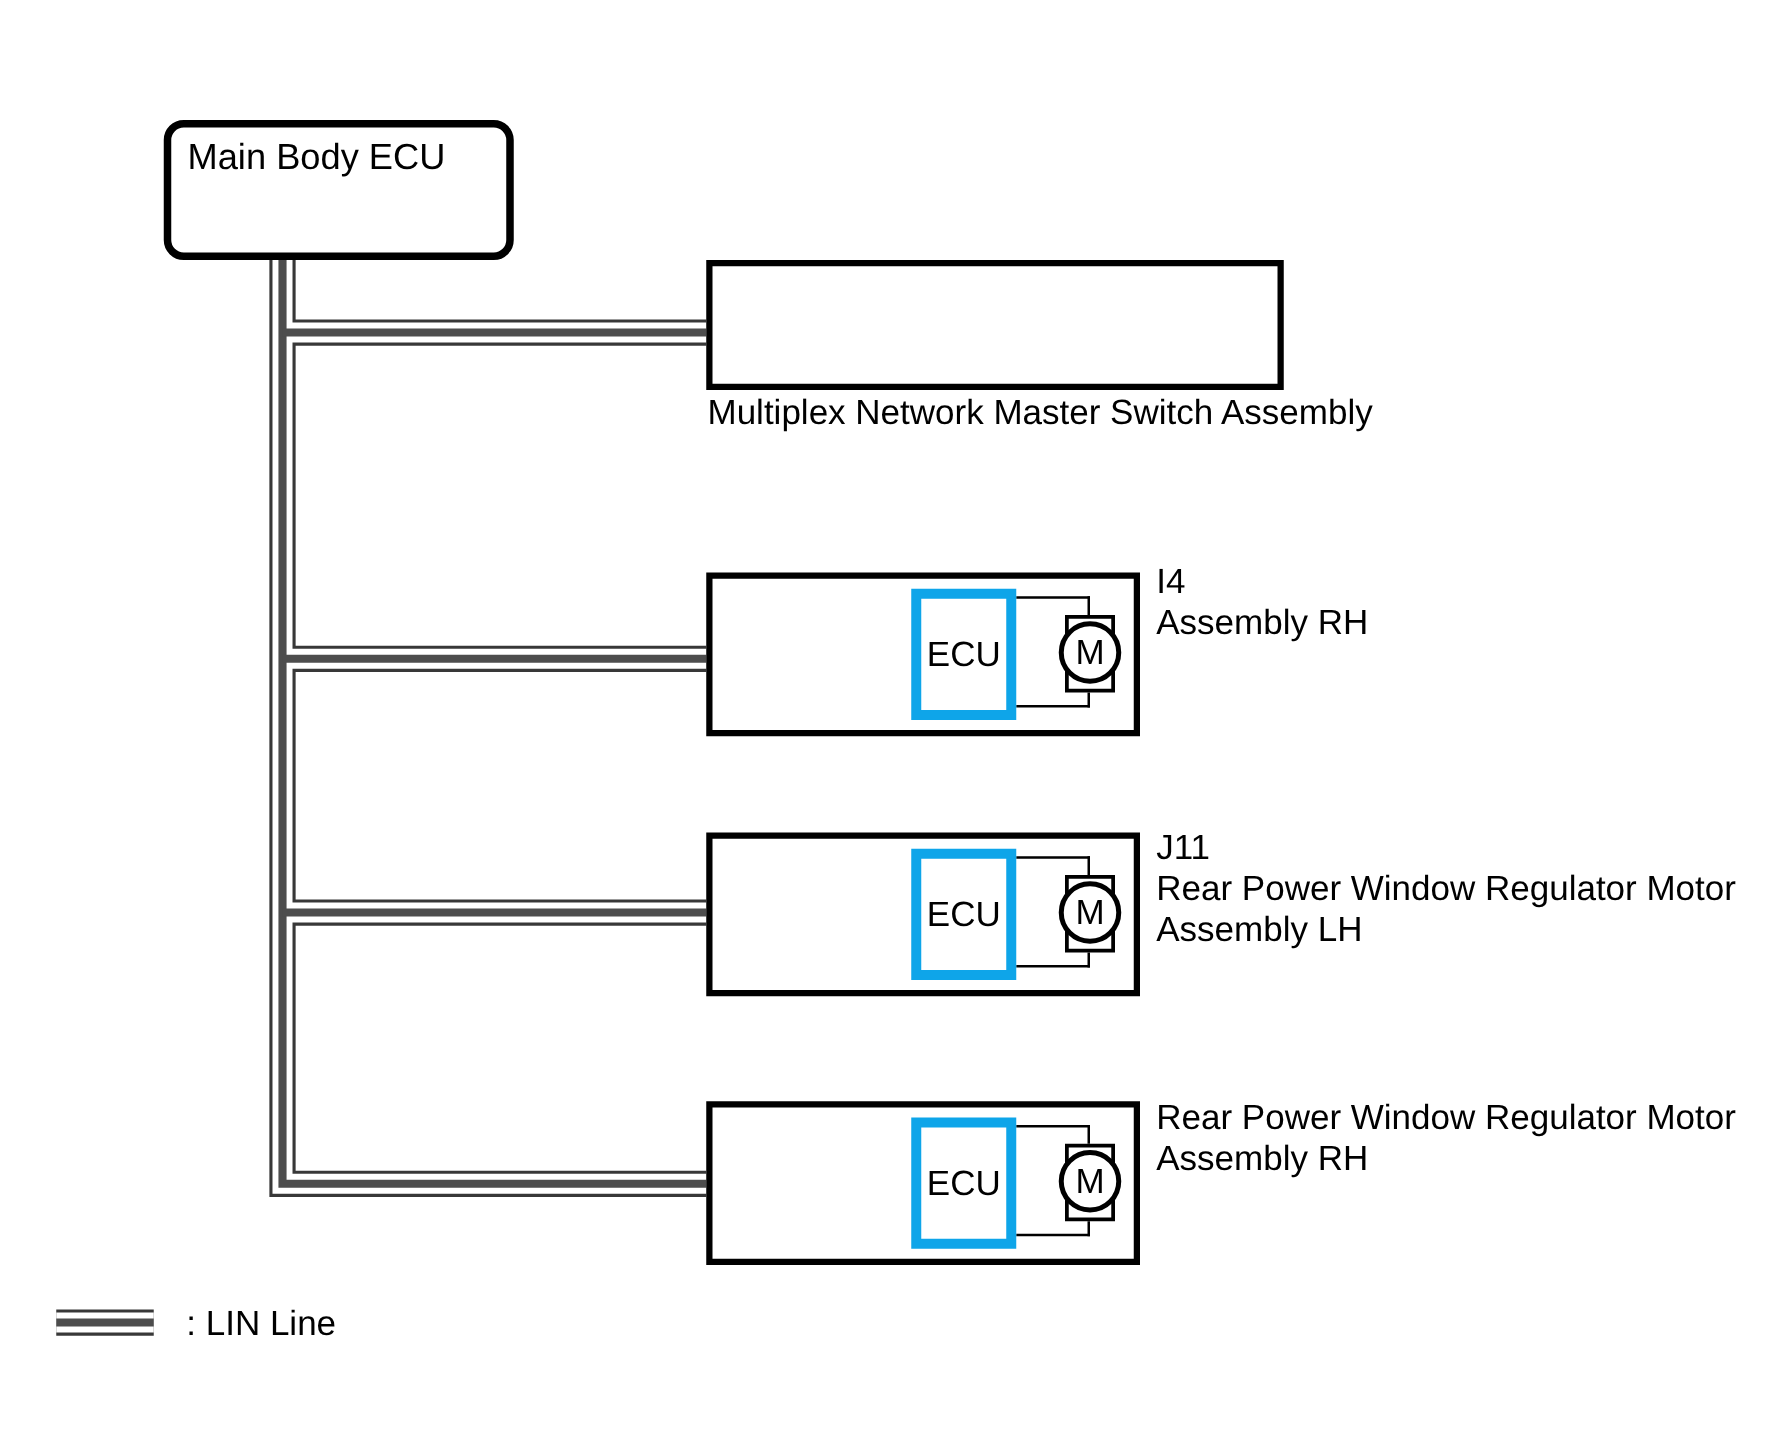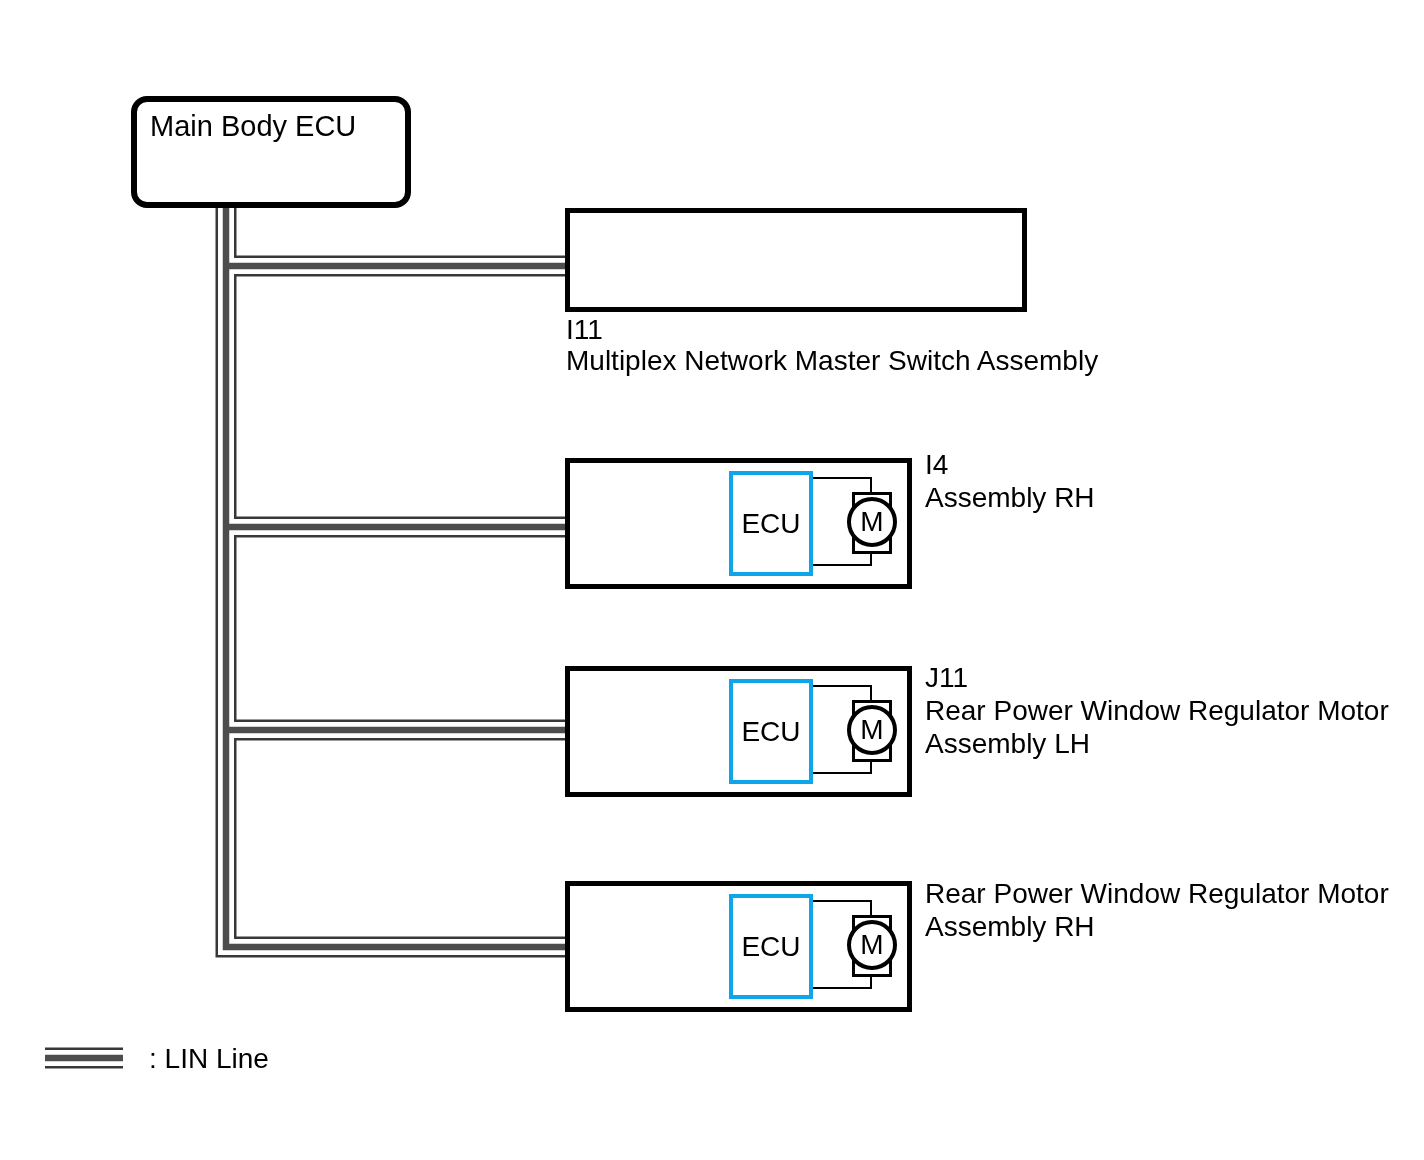--- a/index.html
+++ b/index.html
@@ -27,21 +27,21 @@
     font-size:29px;line-height:34px;
     white-space:nowrap;
   }
   #node-i11-box{left:565px;top:208px;width:462px;height:104px;}
   #node-i4-box {left:565px;top:458px;width:347px;height:131px;}
   #node-j11-box{left:565px;top:666px;width:347px;height:131px;}
   #node-j4-box {left:565px;top:881px;width:347px;height:131px;}
 
   .ecu-inner{
     position:absolute;left:159px;top:8px;width:84px;height:105px;
-    background:#fff;border:4px solid #0ea5e9;box-sizing:border-box;
+    background:#fff;border:8px solid #0ea5e9;box-sizing:border-box;
     display:flex;align-items:center;justify-content:center;
     font-size:28px;
   }
   .wire{position:absolute;background:#000;}
   .wire-top-h{left:242px;top:14px;width:60px;height:2px;}
   .wire-top-v{left:300px;top:14px;width:2px;height:18px;}
   .wire-bot-h{left:242px;top:101px;width:60px;height:2px;}
   .wire-bot-v{left:300px;top:87px;width:2px;height:16px;}
   .motor-frame{
     position:absolute;left:282px;top:29px;width:40px;height:62px;
@@ -97,21 +97,20 @@
     <path d="M45 1058 L123 1058"></path>
   </g>
 </svg>
 
 <div id="main-ecu-box" class="box">
   <div class="box-title">Main Body ECU</div>
 </div>
 
 <div id="node-i11-box" class="box"></div>
 <div id="label-i11" class="node-label">
-  <div>I11</div>
   <div>Multiplex Network Master Switch Assembly</div>
 </div>
 
 <div id="node-i4-box" class="box">
   <div class="wire wire-top-h"></div>
   <div class="wire wire-top-v"></div>
   <div class="wire wire-bot-h"></div>
   <div class="wire wire-bot-v"></div>
   <div class="motor-frame"></div>
   <div class="motor-circle">

